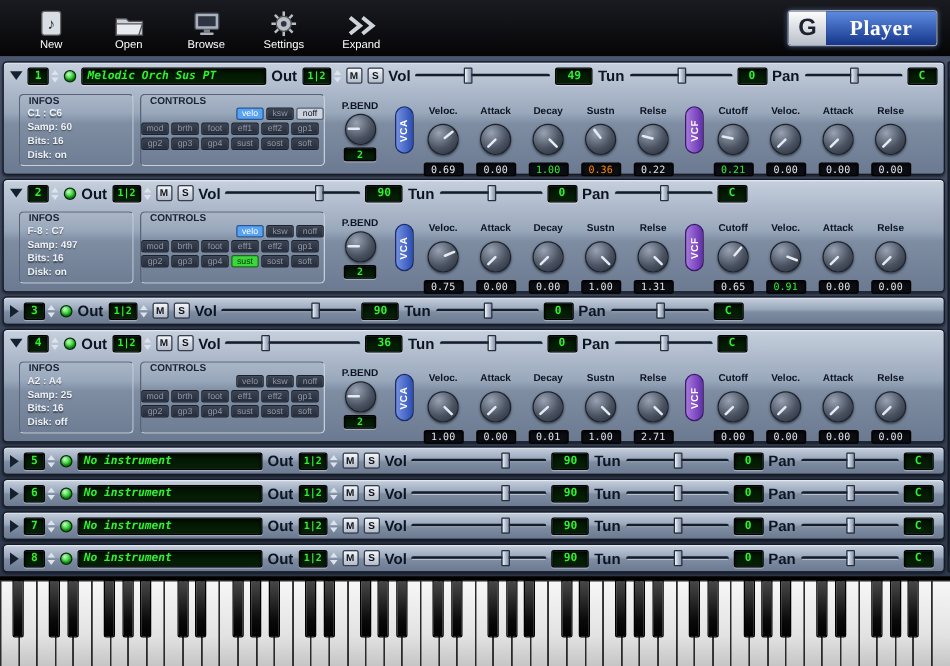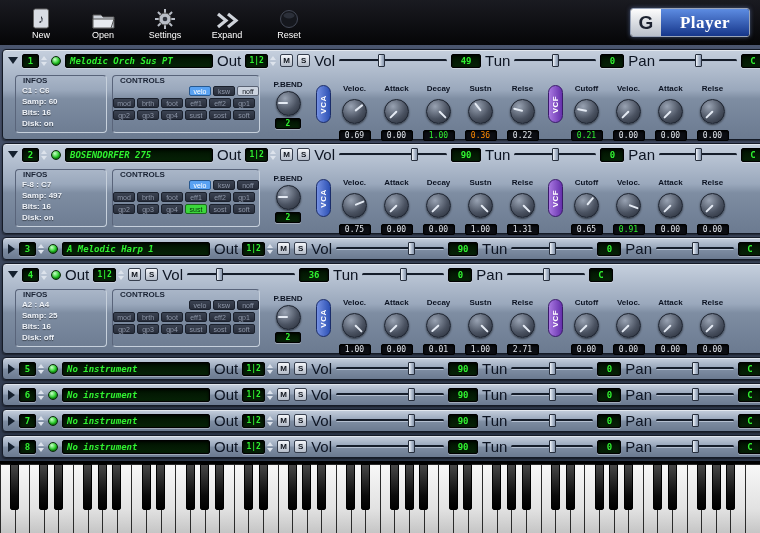--- a/index.html
+++ b/index.html
@@ -14,21 +14,21 @@
   .tb-icon { height: 23px; display: flex; align-items: flex-end; justify-content: center; }
   .logo { margin-left: auto; display: flex; height: 29px; border: 1px solid #9aa4b8; border-radius: 3px; overflow: hidden; box-shadow: 0 0 4px rgba(120,150,220,.5); }
   .logo-g { width: 30px; background: linear-gradient(180deg,#fdfdfd,#b9bfc9); color: #1c2230; font-weight: bold; font-size: 19px; display: flex; align-items: center; justify-content: center; }
   .logo-name { width: 88px; background: linear-gradient(180deg,#5d8ce2,#16368a); color: #fff; font-weight: bold; font-size: 17px; display: flex; align-items: center; justify-content: center; letter-spacing: .5px; font-family: Liberation Serif, serif; }
 
   
   .main { flex: 1 1 auto; display: flex; gap: 2px; padding: 4px 2px 3px 2px; background: linear-gradient(180deg,#4a556e,#2d374a); }
   .strips { flex: 1; display: flex; flex-direction: column; gap: 3px; }
   .strip { border: 1px solid #141a26; border-radius: 4px; background: linear-gradient(180deg,#c6d0de 0%,#9aa8bc 45%,#7e8da2 55%,#6b7a90 100%); box-shadow: inset 0 1px 0 rgba(255,255,255,.5), 0 1px 2px rgba(0,0,0,.55); }
   .strip-header { height: 21px; display: flex; align-items: center; padding: 0 5px; gap: 4px; }
-  .hlabel { font-size: 15px; font-weight: normal; color: #0d1422; }
+  .hlabel { font-size: 12px; font-weight: bold; color: #0d1422; }
 
   .tri-down { width: 0; height: 0; border-left: 5px solid transparent; border-right: 5px solid transparent; border-top: 7px solid #15202e; }
   .tri-right { width: 0; height: 0; border-top: 5px solid transparent; border-bottom: 5px solid transparent; border-left: 7px solid #15202e; }
 
   .lcd { background: linear-gradient(180deg,#011201,#062206); border: 1px solid #000; border-radius: 2px; box-shadow: inset 0 1px 3px rgba(0,0,0,.9), 0 1px 0 rgba(255,255,255,.35); color: #30f030; font-family: "DejaVu Sans Mono", monospace; font-size: 9px; font-weight: bold; display: flex; align-items: center; }
   .spin-wrap { display: flex; align-items: center; gap: 2px; }
   .spinner { display: flex; flex-direction: column; gap: 2px; }
   .sp-up { width: 0; height: 0; border-left: 3px solid transparent; border-right: 3px solid transparent; border-bottom: 4px solid #dde3ec; }
   .sp-dn { width: 0; height: 0; border-left: 3px solid transparent; border-right: 3px solid transparent; border-top: 4px solid #dde3ec; }
   .ch-num { width: 17px; height: 14px; justify-content: center; }
@@ -102,20 +102,31 @@
           <span class="tb-label">New</span>
         </div>
         <div class="tb-item">
           <div class="tb-icon">
             <svg width="23" height="18" viewBox="0 0 23 18">
               <path d="M1 4 h8 l2 2 h11 v11 h-21 z" fill="#ccd1d9" stroke="#555"></path>
               <path d="M1 8 h21 l-3 9 h-18 z" fill="#e7eaef" stroke="#555"></path>
             </svg>
           </div>
           <span class="tb-label">Open</span>
+        </div>
+        <div class="tb-item">
+          <div class="tb-icon">
+            <svg width="23" height="20" viewBox="0 0 23 20">
+              <rect x="2" y="1.5" width="19" height="13" rx="1.5" fill="#aab1bd" stroke="#444b58"></rect>
+              <rect x="4.5" y="4" width="14" height="8" fill="#2e3442"></rect>
+              <rect x="9" y="14.5" width="5" height="2.5" fill="#79808c"></rect>
+              <rect x="6" y="17" width="11" height="2" rx="1" fill="#aab1bd"></rect>
+            </svg>
+          </div>
+          <span class="tb-label">Browse</span>
         </div>
         <div class="tb-item">
           <div class="tb-icon">
             <svg width="20" height="20" viewBox="0 0 20 20">
               <g fill="#b9bec7">
                 <rect x="9" y="0" width="2" height="5"></rect>
                 <rect x="9" y="0" width="2" height="5" transform="rotate(45 10 10)"></rect>
                 <rect x="9" y="0" width="2" height="5" transform="rotate(90 10 10)"></rect>
                 <rect x="9" y="0" width="2" height="5" transform="rotate(135 10 10)"></rect>
                 <rect x="9" y="0" width="2" height="5" transform="rotate(180 10 10)"></rect>
@@ -131,29 +142,20 @@
         </div>
         <div class="tb-item">
           <div class="tb-icon">
             <svg width="26" height="17" viewBox="0 0 26 17">
               <path d="M4 2 l8 6.5 -8 6.5" fill="none" stroke="#cfd3da" stroke-width="3.2"></path>
               <path d="M14 2 l8 6.5 -8 6.5" fill="none" stroke="#cfd3da" stroke-width="3.2"></path>
             </svg>
           </div>
           <span class="tb-label">Expand</span>
         </div>
-        <div class="tb-item">
-          <div class="tb-icon">
-            <svg width="20" height="20" viewBox="0 0 20 20">
-              <circle cx="10" cy="10" r="8.5" fill="#15171d" stroke="#434856"></circle>
-              <ellipse cx="10" cy="6.5" rx="5.5" ry="3" fill="#343a46" opacity="0.7"></ellipse>
-            </svg>
-          </div>
-          <span class="tb-label">Reset</span>
-        </div>
       </div>
     <div class="logo">
       <div class="logo-g">G</div>
       <div class="logo-name">Player</div>
     </div>
   </div>
 
   <div class="main">
     <div id="strips" class="strips">
         <div class="strip">
@@ -315,21 +317,20 @@
           <div class="strip-header">
             <div class="tri-down"></div>
             <div class="spin-wrap">
               <div class="lcd ch-num">2</div>
               <div class="spinner">
                 <div class="sp-up"></div>
                 <div class="sp-dn"></div>
               </div>
             </div>
             <div class="led"></div>
-            <div class="lcd name-lcd">BOSENDORFER 275</div>
             <span class="hlabel">Out</span>
             <div class="spin-wrap">
               <div class="lcd out-lcd">1|2</div>
               <div class="spinner">
                 <div class="sp-up"></div>
                 <div class="sp-dn"></div>
               </div>
             </div>
             <div class="ms-btn">M</div>
             <div class="ms-btn">S</div>
@@ -470,21 +471,20 @@
           <div class="strip-header">
             <div class="tri-right"></div>
             <div class="spin-wrap">
               <div class="lcd ch-num">3</div>
               <div class="spinner">
                 <div class="sp-up"></div>
                 <div class="sp-dn"></div>
               </div>
             </div>
             <div class="led"></div>
-            <div class="lcd name-lcd">A Melodic Harp 1</div>
             <span class="hlabel">Out</span>
             <div class="spin-wrap">
               <div class="lcd out-lcd">1|2</div>
               <div class="spinner">
                 <div class="sp-up"></div>
                 <div class="sp-dn"></div>
               </div>
             </div>
             <div class="ms-btn">M</div>
             <div class="ms-btn">S</div>

